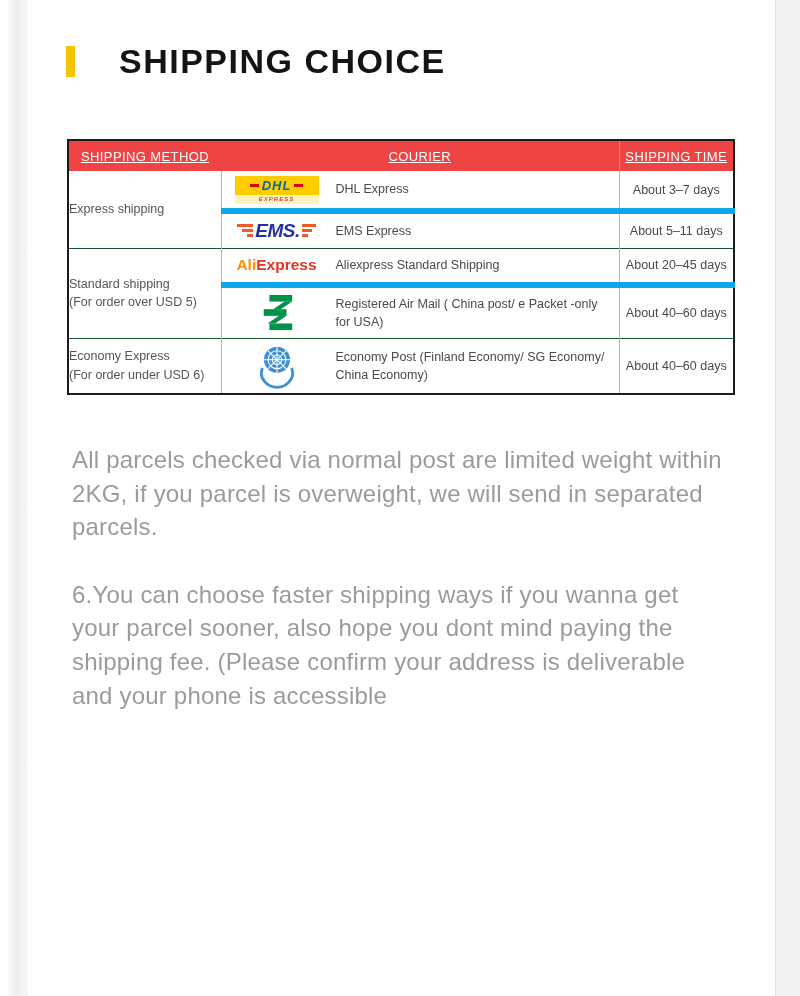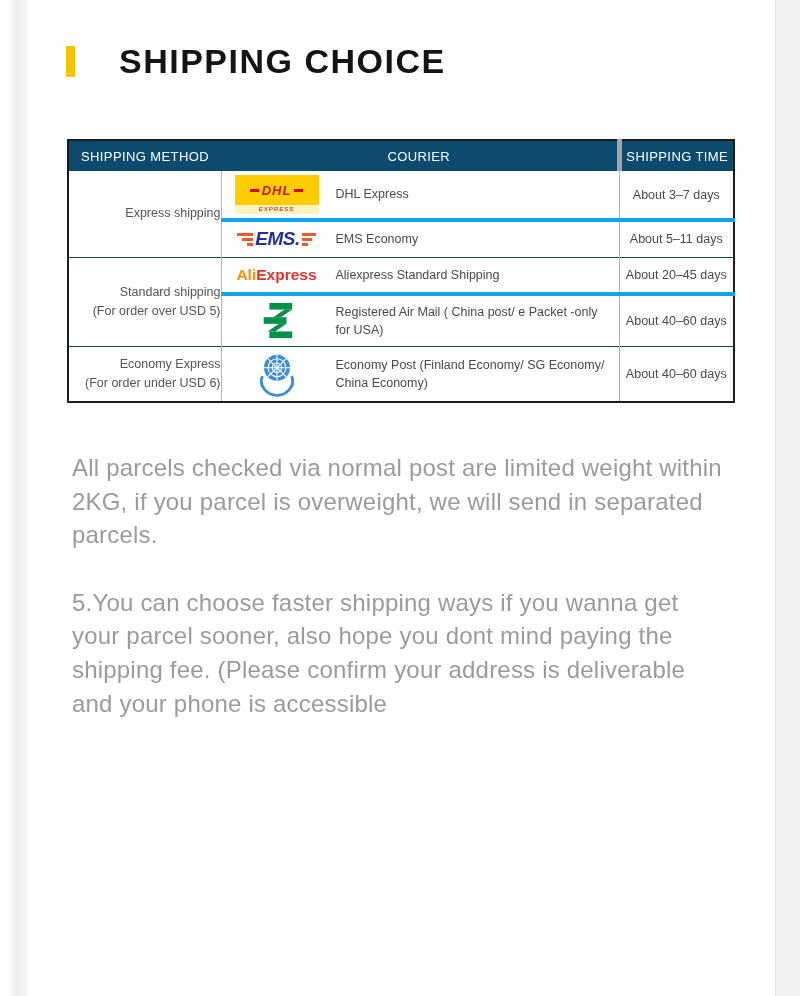--- a/index.html
+++ b/index.html
@@ -33,43 +33,43 @@
     margin: 58px 0 0 67px;
     width: 666px;
     border-collapse: collapse;
     table-layout: fixed;
     border: 2px solid #1c1c1c;
   }
   col.c-method { width: 153px; }
   col.c-courier { width: 398px; }
   col.c-time { width: 115px; }
   thead th {
-    background: #0c4a6e; color: #ffffff; font-weight: normal;
-    font-size: 13px; letter-spacing: 0.4px; height: 31px; text-align: center;
-  }
-  thead th.th-time { border-left: 5px solid #a3a3a3; margin-top: 43px; }
+    background: #ef4444; color: #ffffff; font-weight: normal;
+    font-size: 13px; letter-spacing: 0.4px; height: 31px; text-align: center; text-decoration: underline;
+  }
+  thead th.th-time { border-left: 1px solid #a3a3a3; margin-top: 43px; }
   tbody td { font-size: 12.5px; color: #4a4a4a; background: #fff; }
   td.method {
-    text-align: right; color: #555; line-height: 1.5;
+    text-align: left; color: #555; line-height: 1.5;
     border-right: 1px solid #b5b5b5;
   }
   td.time { text-align: center; border-left: 1px solid #b5b5b5; }
-  tr.sub td { border-top: 4px solid #0ea5e9; }
+  tr.sub td { border-top: 6px solid #0ea5e9; }
   tr.group td { border-top: 1px solid #14532d; }
   tr.r1 { height: 40px; } tr.r2 { height: 37px; } tr.r3 { height: 37px; }
   tr.r4 { height: 46px; } tr.r5 { height: 52px; }
   .courier-cell { display: flex; align-items: center; padding: 4px 8px 4px 12px; }
   .logo-box { width: 86px; min-width: 86px; display: flex; justify-content: center; margin-right: 16px; }
   .courier-name { line-height: 1.45; }
 
   
   .logo-dhl { width: 84px; }
   .dhl-band {
-    background: #FFCC00; height: 30px; display: flex; align-items: center; justify-content: center;
-    color: #b91c1c; font-weight: bold; font-style: italic; font-size: 13px; letter-spacing: 1px;
+    background: #FFCC00; height: 19px; display: flex; align-items: center; justify-content: center;
+    color: #0369a1; font-weight: bold; font-style: italic; font-size: 13px; letter-spacing: 1px;
   }
   .dhl-dash { display: inline-block; width: 9px; height: 3px; background: #D40511; margin: 0 3px; }
   .dhl-sub {
     background: #FDF3C1; height: 9px; font-size: 6px; color: #D40511;
     font-style: italic; text-align: center; line-height: 9px; letter-spacing: 1px;
   }
 
   
   .logo-ems { display: flex; align-items: center; }
   .ems-wing { display: flex; flex-direction: column; gap: 2px; }
@@ -153,21 +153,21 @@
                   <i></i>
                 </span>
               <span class="ems-text">EMS.</span>
               <span class="ems-wing right">
                   <i></i>
                   <i></i>
                   <i></i>
                 </span>
             </div>
           </div>
-          <span class="courier-name">EMS Economy</span>
+          <span class="courier-name">EMS Express</span>
         </div>
       </td>
       <td class="time">About 5–11 days</td>
     </tr>
 
     <tr class="r3 group">
       <td class="method" rowspan="2">
         <div>Standard shipping</div>
         <div>(For order over USD 5)</div>
       </td>
@@ -229,14 +229,14 @@
           <span class="courier-name">Economy Post (Finland Economy/ SG Economy/ China Economy)</span>
         </div>
       </td>
       <td class="time">About 40–60 days</td>
     </tr>
   </tbody>
 </table>
 
 <div class="notes">
   <p class="note">All parcels checked via normal post are limited weight within 2KG, if you parcel is overweight, we will send in separated parcels.</p>
-  <p class="note">5.You can choose faster shipping ways if you wanna get your parcel sooner, also hope you dont mind paying the shipping fee. (Please confirm your address is deliverable and your phone is accessible</p>
+  <p class="note">6.You can choose faster shipping ways if you wanna get your parcel sooner, also hope you dont mind paying the shipping fee. (Please confirm your address is deliverable and your phone is accessible</p>
 </div>
 
 </body></html>

